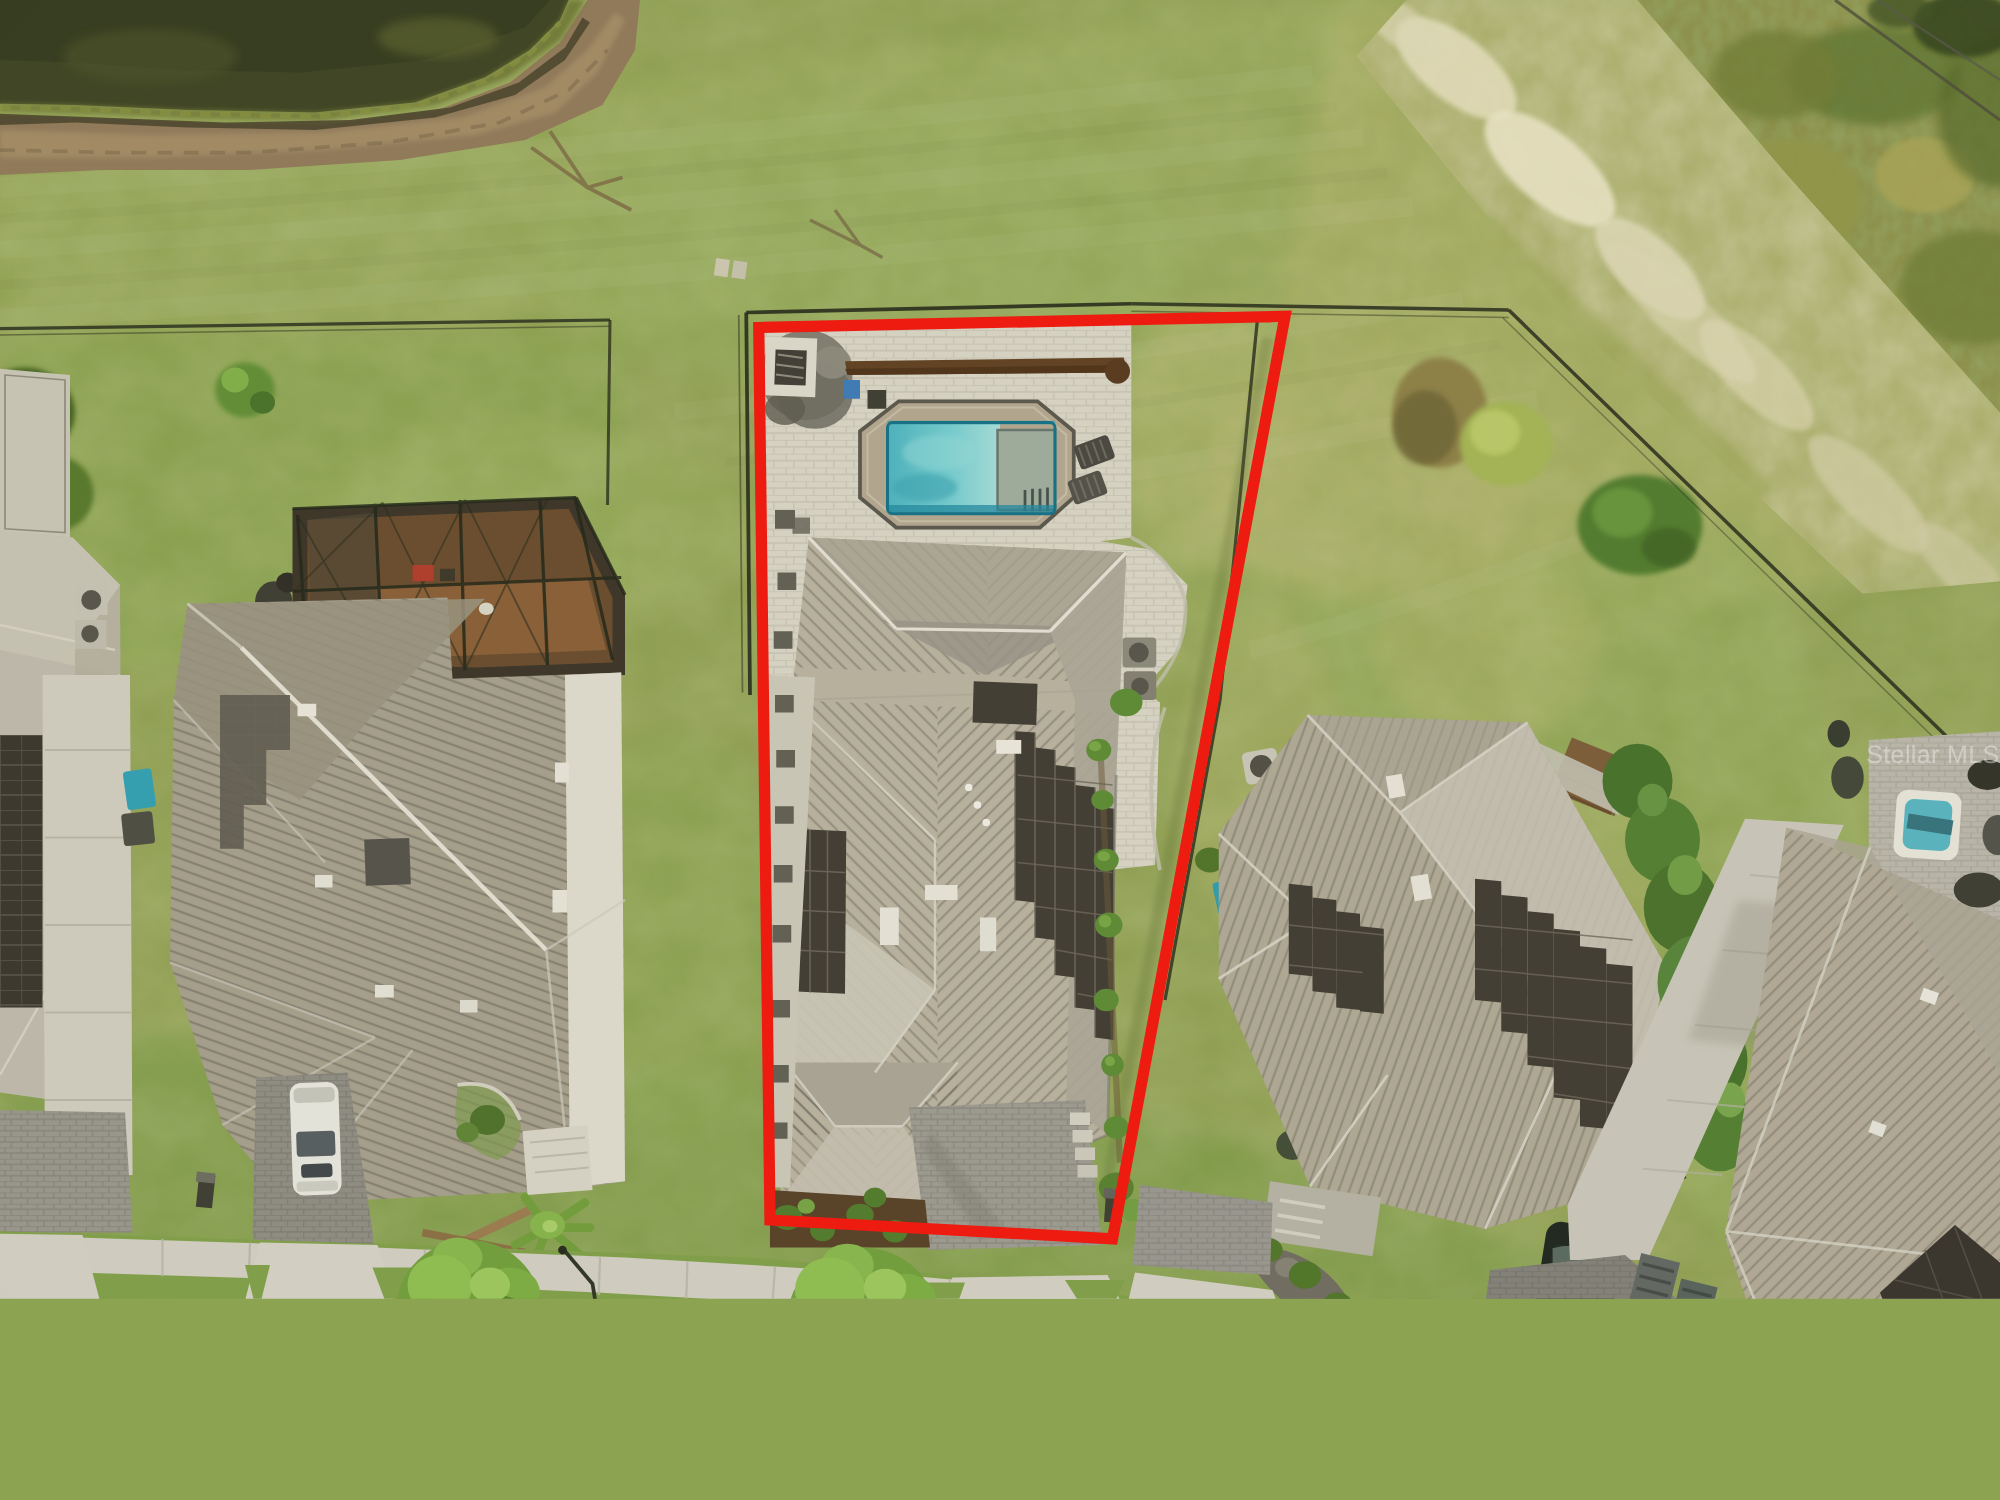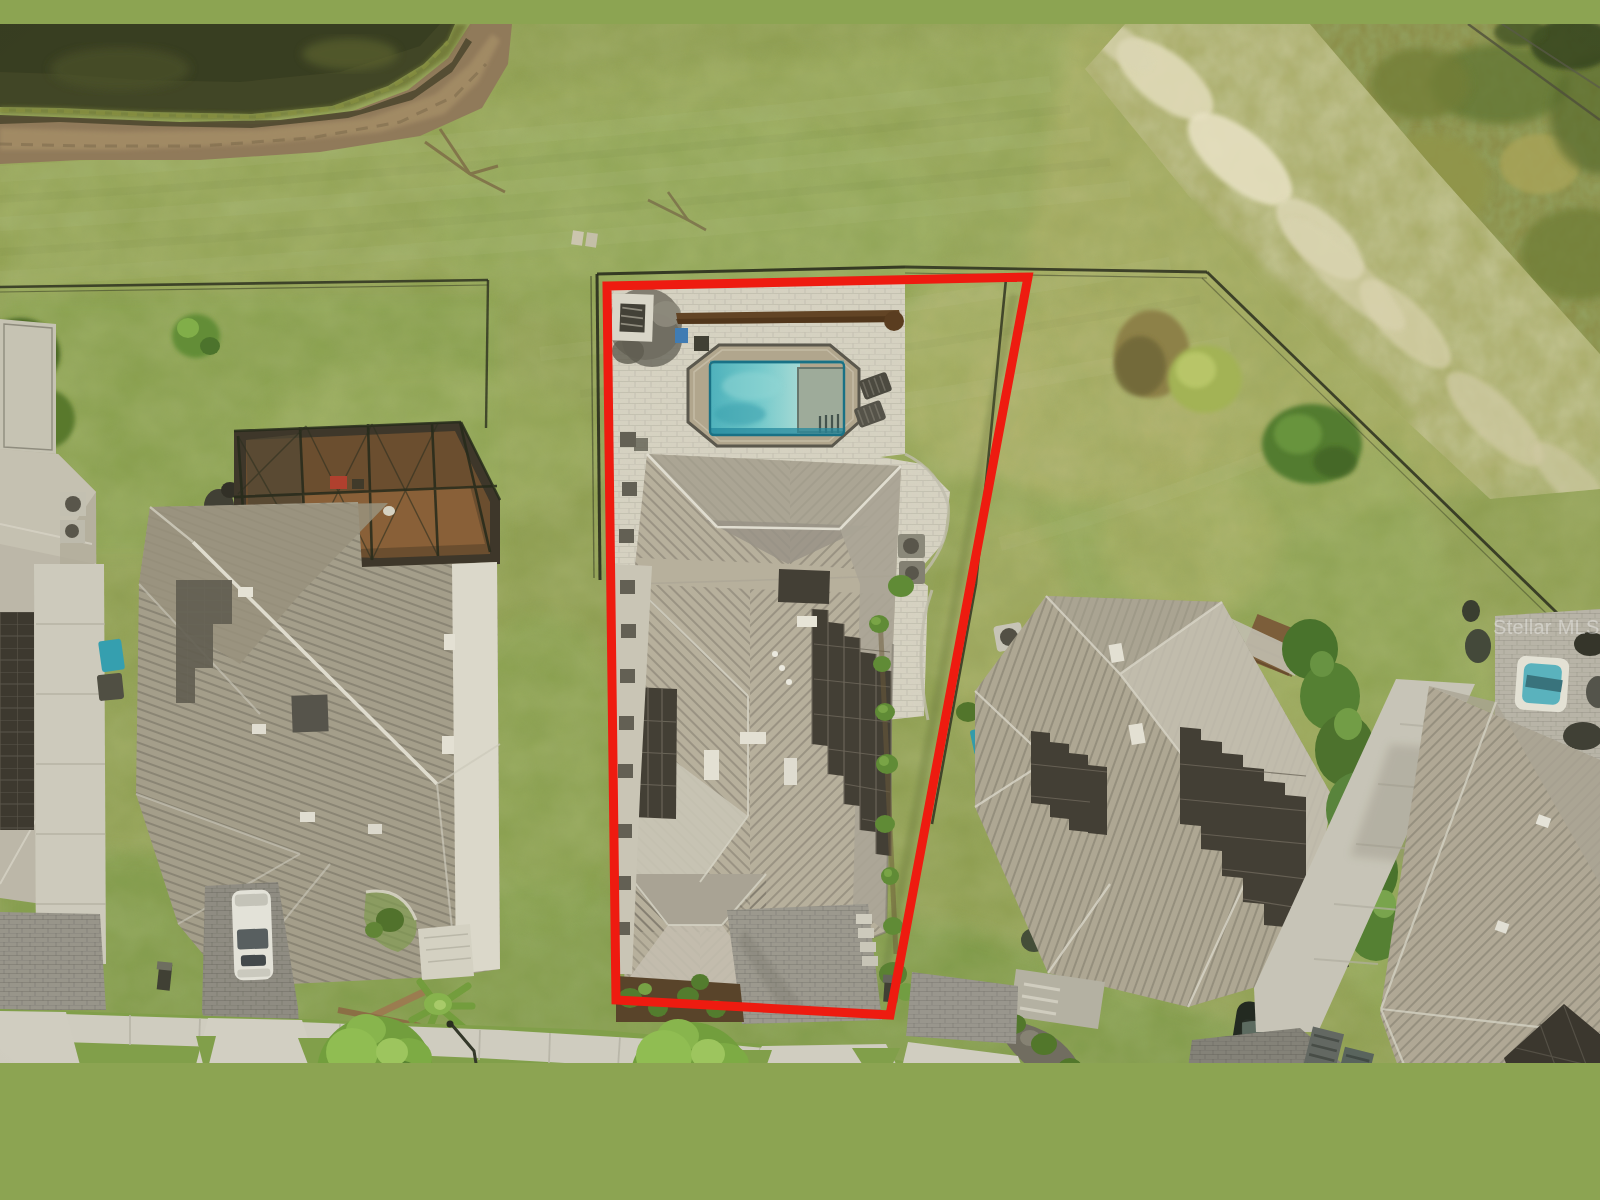--- a/index.html
+++ b/index.html
@@ -1,16 +1,16 @@
 <!DOCTYPE html>
 <html><head>
 <meta charset="utf-8">
 <style>
   html,body{margin:0;padding:0;background:#8ca452;}
-  #scene{width:1600px;height:1039px;overflow:hidden;position:relative;font-family:"Liberation Sans", sans-serif;margin-top:24px;}
+  #scene{width:1600px;height:1039px;overflow:hidden;position:relative;font-family:"Liberation Sans", sans-serif;}
 </style>
 </head>
 <body>
 <div id="scene">
 <svg width="1600" height="1200" viewBox="0 0 1600 1200">
 <defs>
   <filter id="blur2">
           <feGaussianBlur stdDeviation="2"></feGaussianBlur>
         </filter>
   <filter id="blur4">

